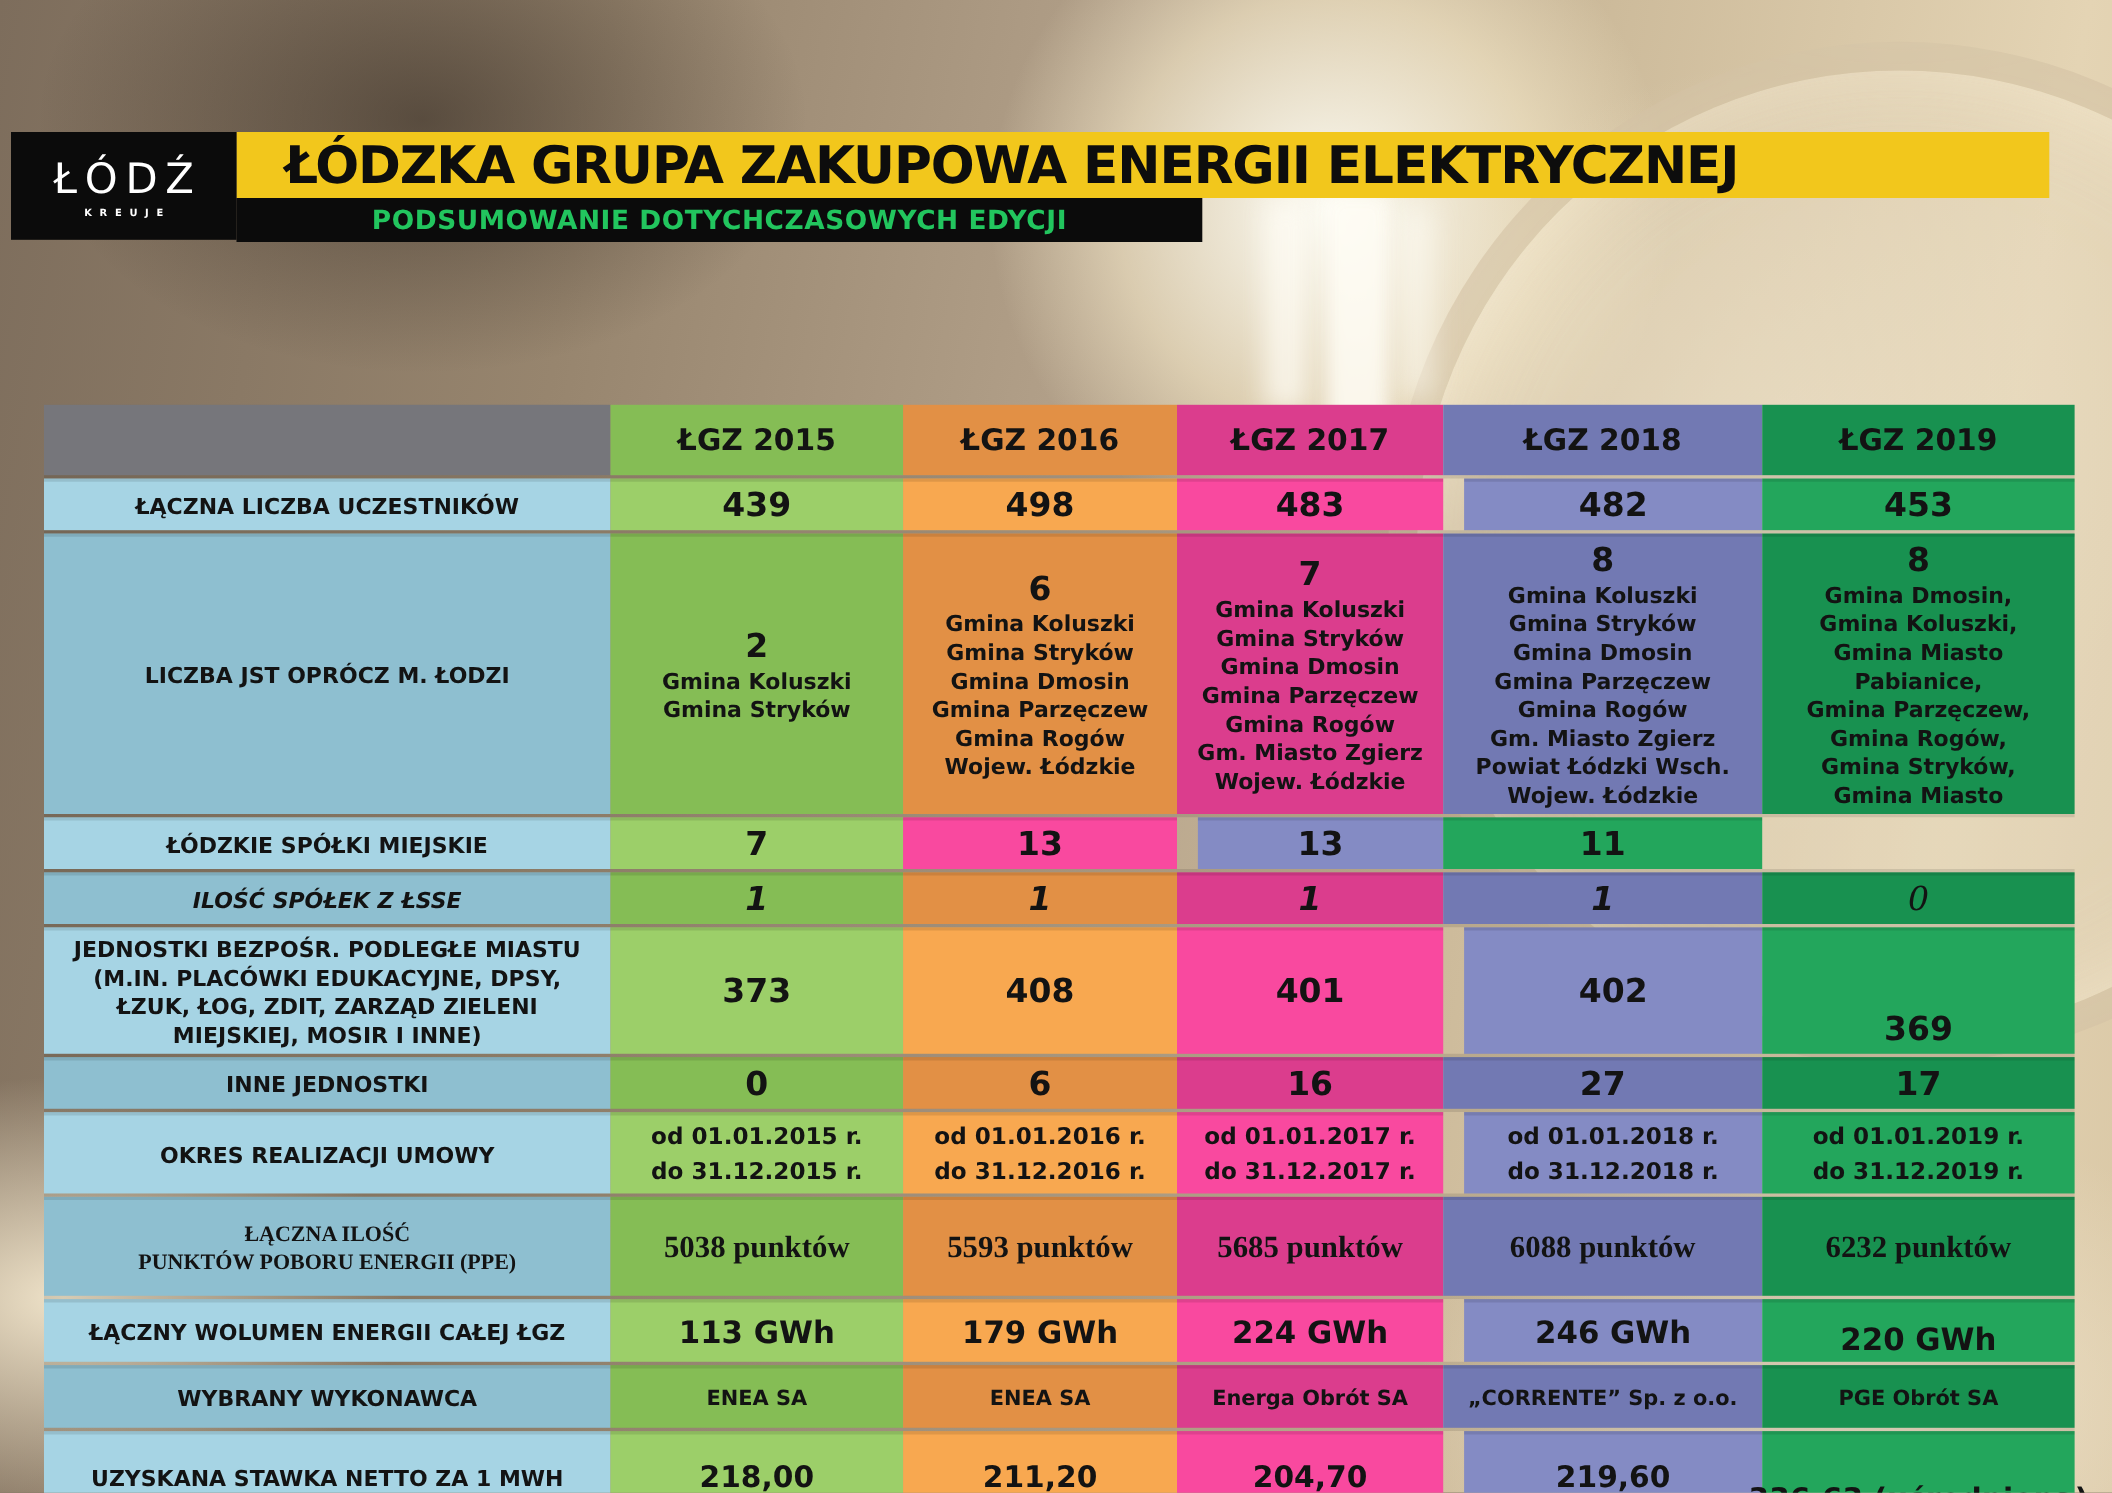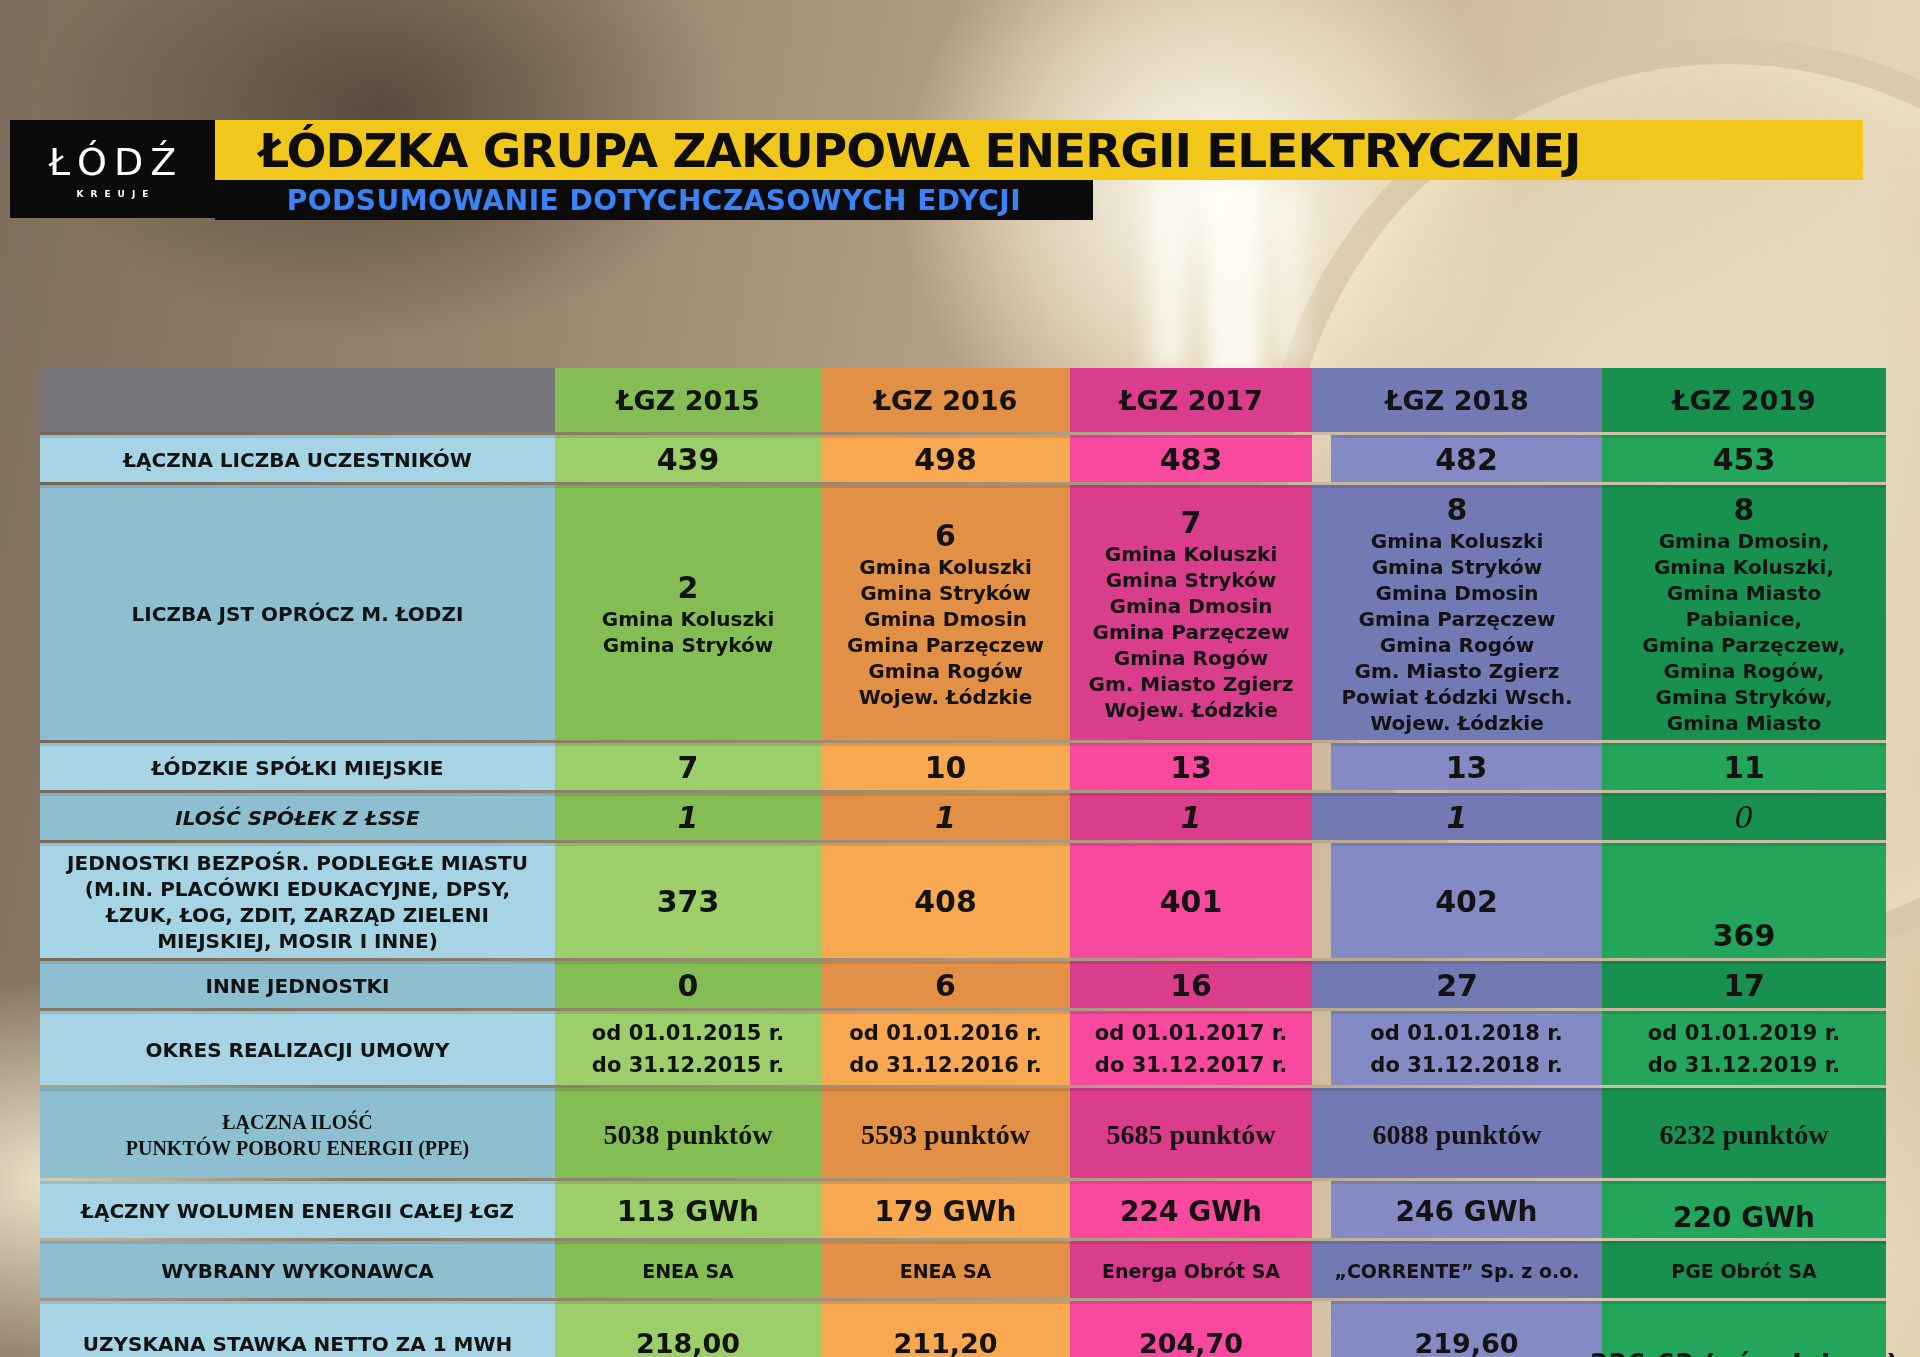--- a/index.html
+++ b/index.html
@@ -39,21 +39,21 @@
 
   .banner-yellow {
     position:absolute; left:215px; top:120px; width:1648px; height:60px; background:var(--banner_yellow,#f2c71c);
     display:flex; align-items:center; padding-left:44px; z-index:2;
   }
   .banner-yellow span { font-size:47px; font-weight:800; color:#0d0d0d; white-space:nowrap; letter-spacing:-1px; }
   .banner-black {
     position:absolute; left:215px; top:180px; width:878px; height:40px; background:#0b0b0b;
     display:flex; align-items:center; justify-content:center; z-index:2;
   }
-  .banner-black span { color:#3b82f6; font-size:28px; font-weight:700; white-space:nowrap; letter-spacing:0.5px; }
+  .banner-black span { color:#22c55e; font-size:24px; font-weight:700; white-space:nowrap; letter-spacing:0.5px; }
 
   
   .tbl { position:absolute; left:40px; top:368px; width:1846px; z-index:2; display:flex; flex-direction:column; }
   .t-row { display:grid; grid-template-columns:515px 266px 249px 242px 290px 284px; }
   .t-row + .t-row { border-top:3px solid rgba(0,0,0,0.10); }
   .cell {
     display:flex; flex-direction:column; align-items:center; justify-content:center;
     text-align:center; color:#131313; font-weight:700; padding:4px 10px; border-top:inherit;
   }
   .hdr  .c0 { background:var(--corner_gray); }
@@ -179,23 +179,20 @@
           <div class="v-list-line">Gmina Miasto</div>
         </div>
       </div>
       <div class="t-row light" style="min-height: 47px;">
         <div class="cell c0 label">
           <div>ŁÓDZKIE SPÓŁKI MIEJSKIE</div>
         </div>
         <div class="cell c1">
           <div class="v-num">7</div>
         </div>
-        <div class="cell c2">
-          <div class="v-num">10</div>
-        </div>
         <div class="cell c3">
           <div class="v-num">13</div>
         </div>
         <div class="cell c4">
           <div class="v-num">13</div>
         </div>
         <div class="cell c5">
           <div class="v-num">11</div>
         </div>
       </div>

